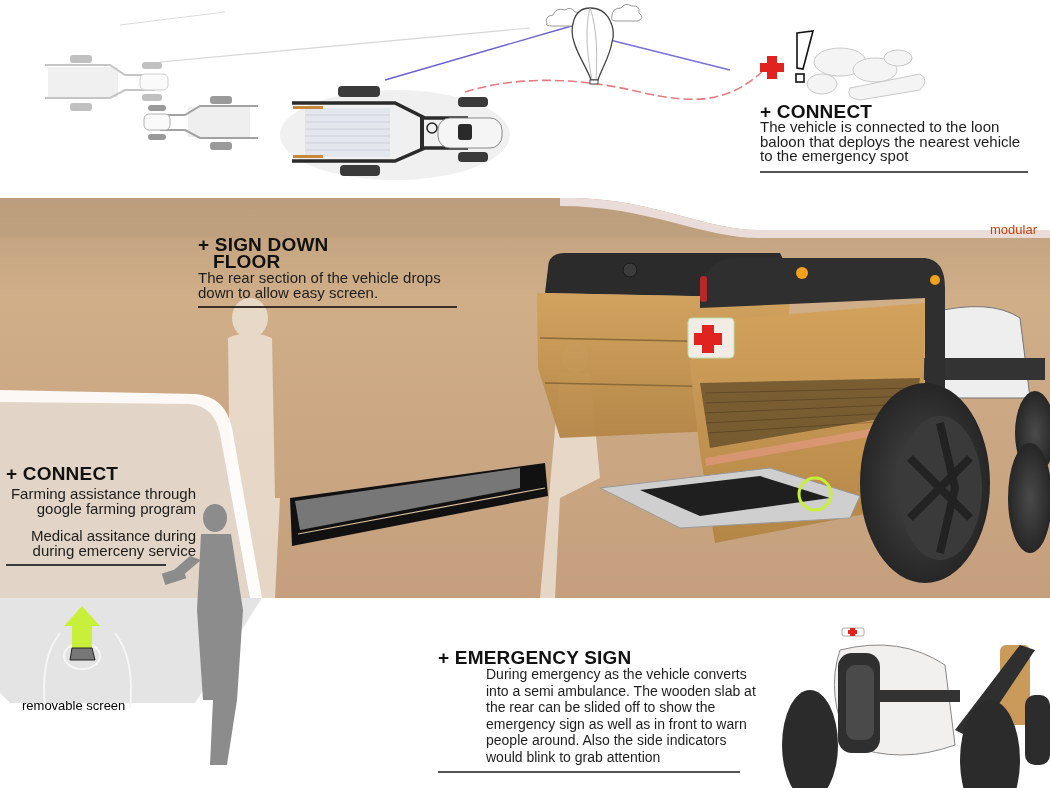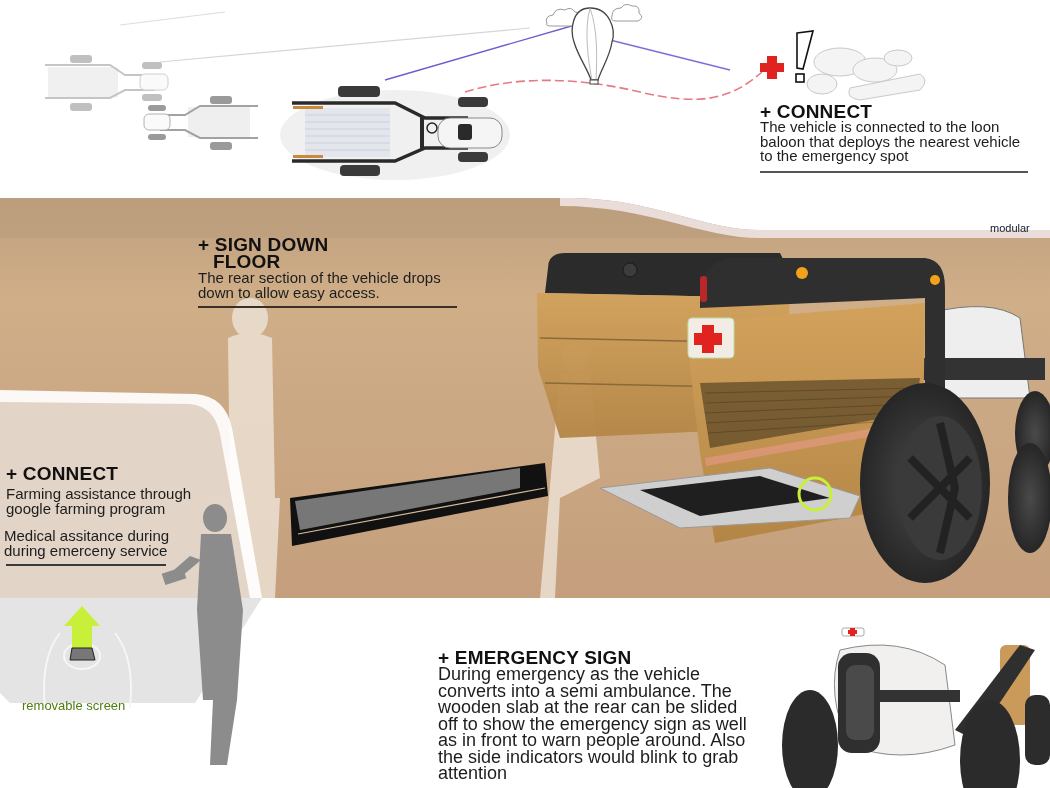--- a/index.html
+++ b/index.html
@@ -29,30 +29,30 @@
 
   .connect { left:760px; top:103px; width:270px; }
   .connect .cap-rule { margin-top:7px; width:268px; background:#555; }
 
   .dropdown { left:198px; top:236px; width:270px; }
   .dropdown .t2 { padding-left:15px; }
   .dropdown .cap-body { margin-top:1px; }
   .dropdown .cap-rule { margin-top:6px; width:259px; background:#3a3028; }
 
   .diagnose { left:6px; top:465px; width:190px; }
-  .diagnose .cap-body { margin-top:5px; }
+  .diagnose .cap-body { margin-top:5px;text-align:right; }
   .diagnose .b2 { margin-top:13px; margin-left:-2px; }
   .diagnose .cap-rule { margin-top:6px; width:160px; background:#3a3a3a; }
 
   .emergency { left:438px; top:649px; width:320px; }
-  .emergency .cap-body { font-size:18px; line-height:16.5px; }
+  .emergency .cap-body { font-size:14px; line-height:16.5px;margin-left:48px; }
   .emergency .cap-rule { margin-top:6px; width:302px; background:#555; }
 
-  .modular { left:990px; top:222px; font-size:11px; color:#0f172a; }
-  .removable { left:22px; top:698px; font-size:13px; color:#4d7c0f; }
+  .modular { left:990px; top:222px; font-size:13px; color:#c2410c; }
+  .removable { left:22px; top:698px; font-size:13px; color:#000000; }
 </style>
 </head>
 <body>
 
 <div class="abs top-zone">
   <svg width="1050" height="200" viewBox="0 0 1050 200">
 
     <line x1="120" y1="25" x2="225" y2="12" stroke="#ddd" stroke-width="1.2"></line>
     <line x1="160" y1="62" x2="530" y2="28" stroke="#d6d6d6" stroke-width="1.2"></line>
 
@@ -274,21 +274,21 @@
 
 <div class="abs connect">
   <div class="cap-title">+ CONNECT</div>
   <div class="cap-body">The vehicle is connected to the loon baloon that deploys the nearest vehicle to the emergency spot</div>
   <div class="cap-rule"></div>
 </div>
 
 <div class="abs dropdown">
   <div class="cap-title">+ SIGN DOWN</div>
   <div class="cap-title t2">FLOOR</div>
-  <div class="cap-body">The rear section of the vehicle drops down to allow easy access.</div>
+  <div class="cap-body">The rear section of the vehicle drops down to allow easy screen.</div>
   <div class="cap-rule"></div>
 </div>
 
 <div class="abs diagnose">
   <div class="cap-title">+ CONNECT</div>
   <div class="cap-body">Farming assistance through google farming program</div>
   <div class="cap-body b2">Medical assitance during during emerceny service</div>
   <div class="cap-rule"></div>
 </div>
 

